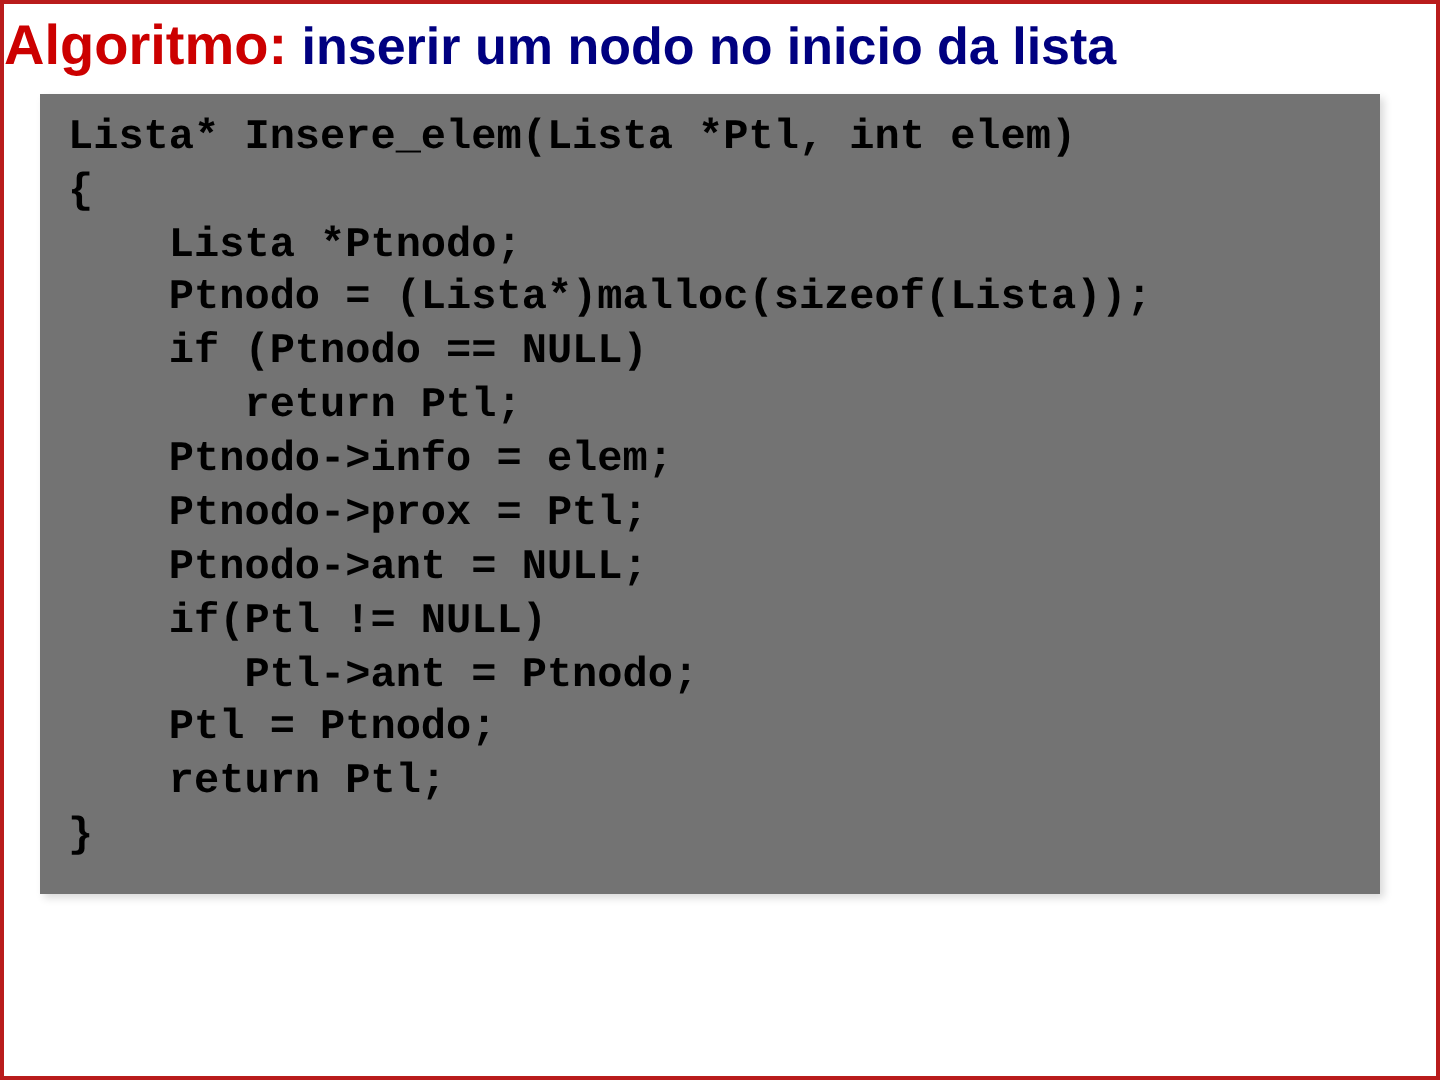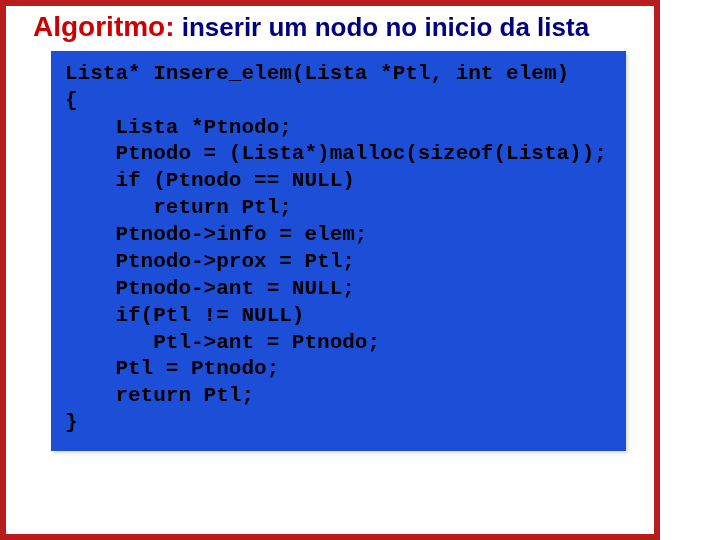--- a/index.html
+++ b/index.html
@@ -6,24 +6,24 @@
     margin: 0;
     padding: 0;
     width: 720px;
     height: 540px;
     background: #ffffff;
     font-family: "Comic Sans MS", "Comic Sans", cursive, sans-serif;
     overflow: hidden;
   }
   .slide {
     box-sizing: border-box;
-    width: 660px;
+    width: 720px;
     height: 540px;
-    border: 6px solid #b91c1c;
-    padding: 4px 10px 10px 27px;
+    border: 2px solid #b91c1c;
+    padding: 4px 10px 10px 0;
     position: relative;
   }
   .title-line1 {
     font-size: 28px;
     font-weight: bold;
     color: #000080;
     line-height: 1.1;
     margin-top: 2px;
   }
   .title-line1 .algo {
@@ -38,21 +38,21 @@
     font-weight: bold;
     color: #000080;
     line-height: 1.1;
     border-bottom: 2px solid #000080;
     padding-bottom: 2px;
     margin-bottom: 12px;
     display: inline-block;
     width: 100%;
   }
   .code-box {
-    background: #1d4ed8;
+    background: #737373;
     margin: 8px 18px 0 18px;
     padding: 10px 14px 14px 14px;
     font-family: "Courier New", Courier, monospace;
     font-size: 21px;
     font-weight: bold;
     color: #000000;
     white-space: pre;
     line-height: 1.28;
     box-shadow: 2px 2px 4px rgba(0,0,0,0.15);
   }

